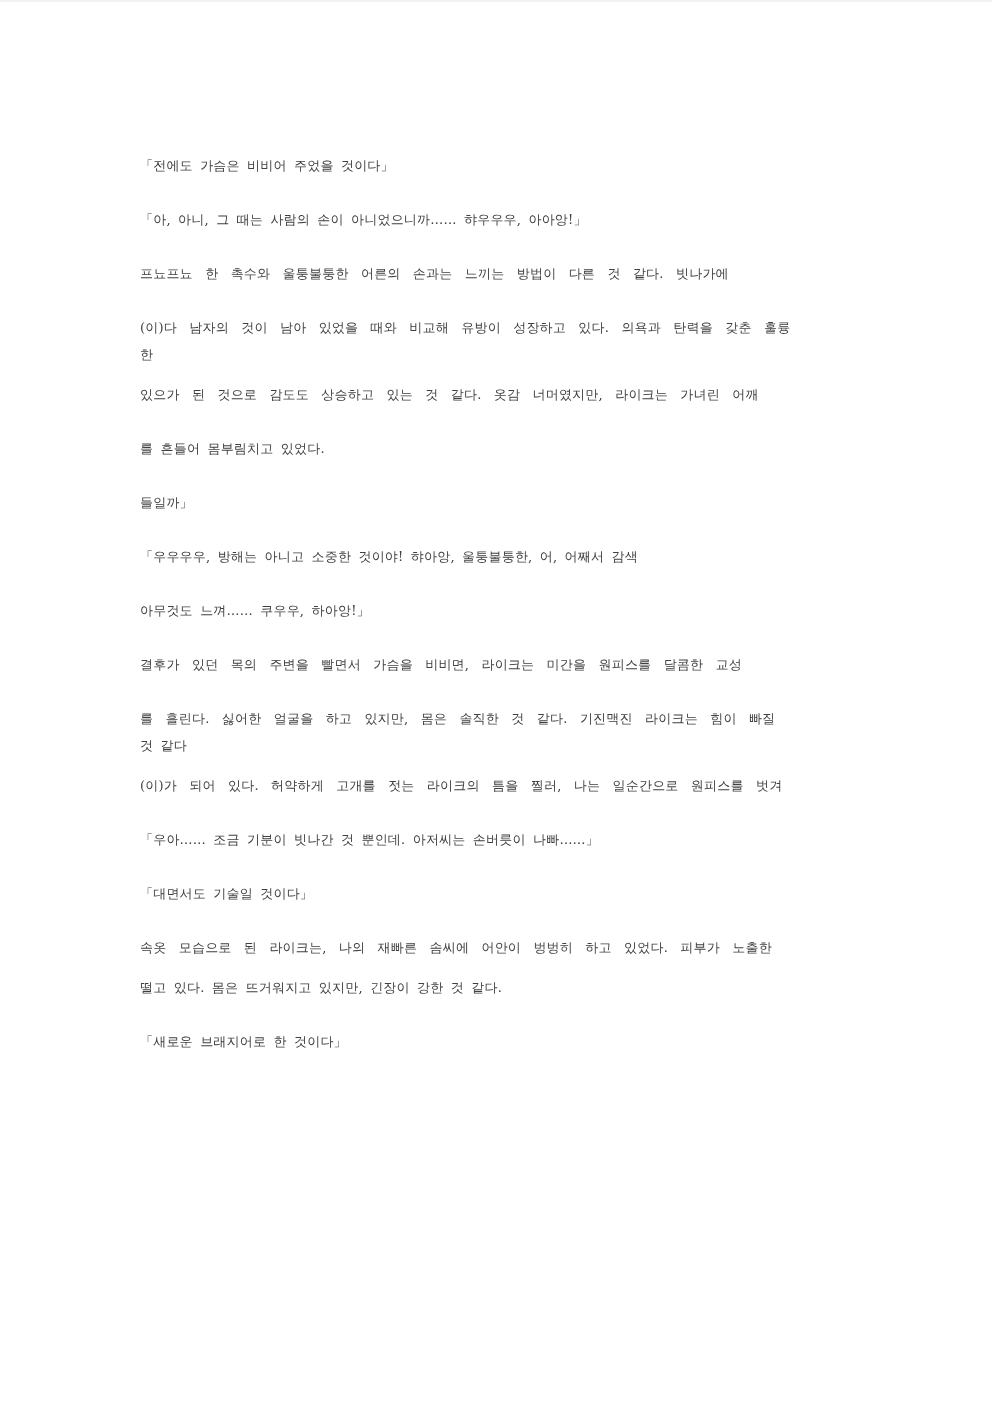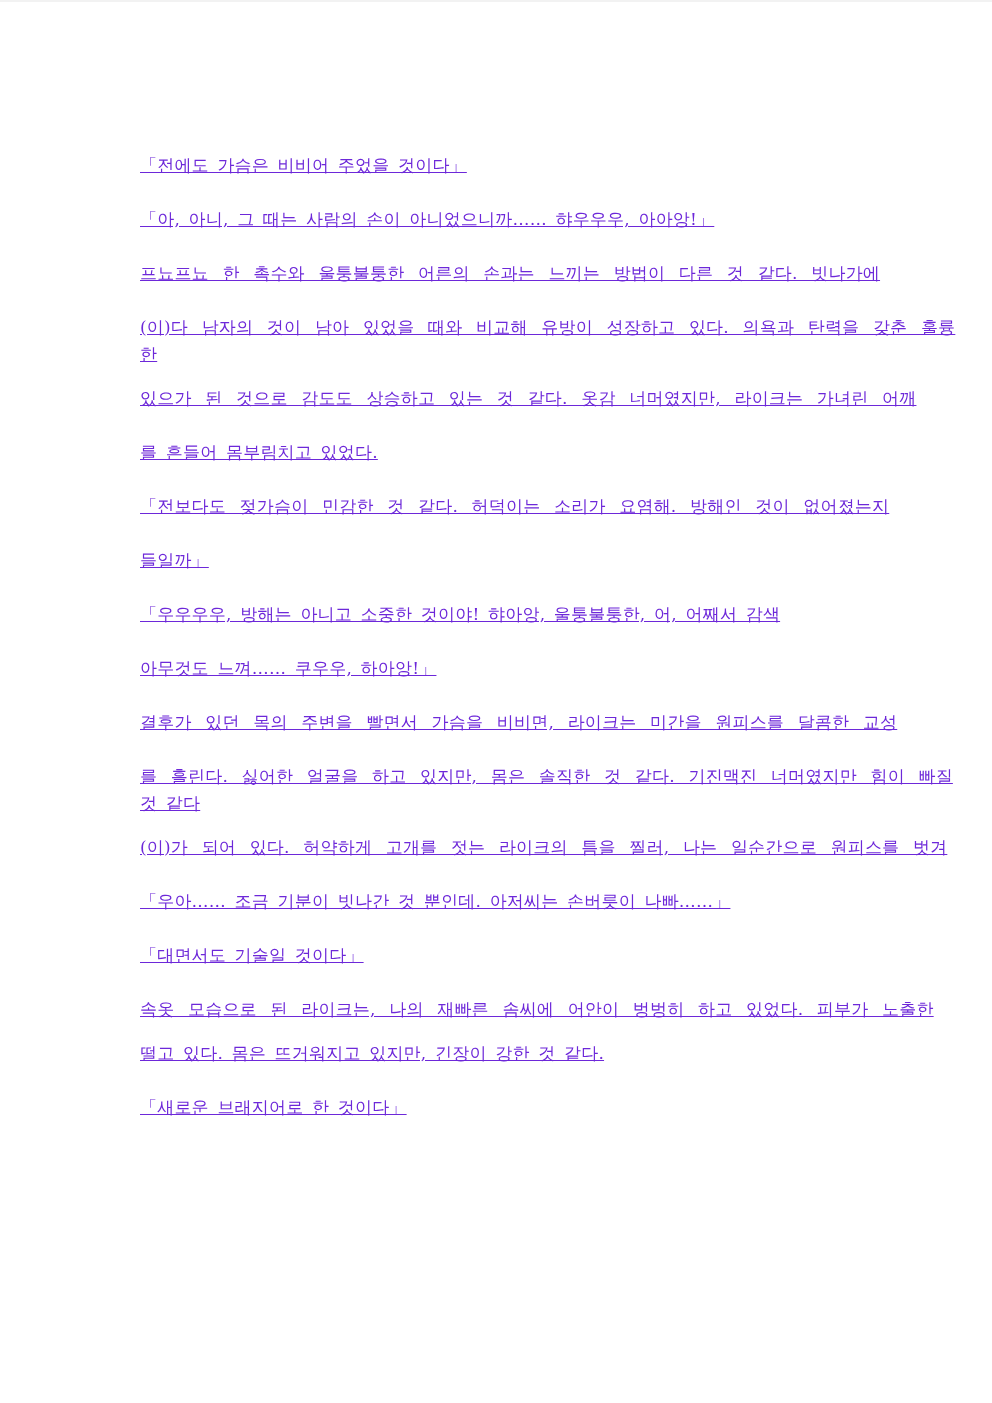--- a/index.html
+++ b/index.html
@@ -18,23 +18,22 @@
     position: absolute;
     top: 0; left: 0;
     width: 100%;
     height: 2px;
     background: #f2f2f2;
   }
   .doc {
     box-sizing: border-box;
     width: 992px;
     padding: 152px 100px 60px 140px;
-    color: #6d28d9;
-    font-size: 17px;
-    text-decoration: underline;
+    color: #404040;
+    font-size: 13px;
   }
   .para {
     margin: 0 0 27px 0;
     padding: 0;
   }
   .line {
     line-height: 27px;
     white-space: nowrap;
     word-spacing: 3px;
     letter-spacing: 0.2px;
@@ -69,43 +68,40 @@
   <p></p>
 
   <p class="para">
     <span class="line wide">있으가 된 것으로 감도도 상승하고 있는 것 같다. 옷감 너머였지만, 라이크는 가녀린 어깨</span>
   </p>
 
   <p class="para">
     <span class="line">를 흔들어 몸부림치고 있었다.</span>
   </p>
 
-  <p class="para">
-    <span class="line wide">「전보다도 젖가슴이 민감한 것 같다. 허덕이는 소리가 요염해. 방해인 것이 없어졌는지</span>
-  </p>
 
   <p class="para">
     <span class="line">들일까」</span>
   </p>
 
   <p class="para">
     <span class="line">「우우우우, 방해는 아니고 소중한 것이야! 햐아앙, 울퉁불퉁한, 어, 어째서 감색</span>
   </p>
 
   <p class="para">
     <span class="line">아무것도 느껴…… 쿠우우, 하아앙!」</span>
   </p>
 
   <p class="para">
     <span class="line wide">결후가 있던 목의 주변을 빨면서 가슴을 비비면, 라이크는 미간을 원피스를 달콤한 교성</span>
   </p>
 
   <p class="para">
     </p>
-    <div class="line wide">를 흘린다. 싫어한 얼굴을 하고 있지만, 몸은 솔직한 것 같다. 기진맥진 너머였지만 힘이 빠질</div>
+    <div class="line wide">를 흘린다. 싫어한 얼굴을 하고 있지만, 몸은 솔직한 것 같다. 기진맥진 라이크는 힘이 빠질</div>
     <div class="line">것 같다</div>
   <p></p>
 
   <p class="para">
     <span class="line wide">(이)가 되어 있다. 허약하게 고개를 젓는 라이크의 틈을 찔러, 나는 일순간으로 원피스를 벗겨</span>
   </p>
 
 
   <p class="para">
     <span class="line">「우아…… 조금 기분이 빗나간 것 뿐인데. 아저씨는 손버릇이 나빠……」</span>

